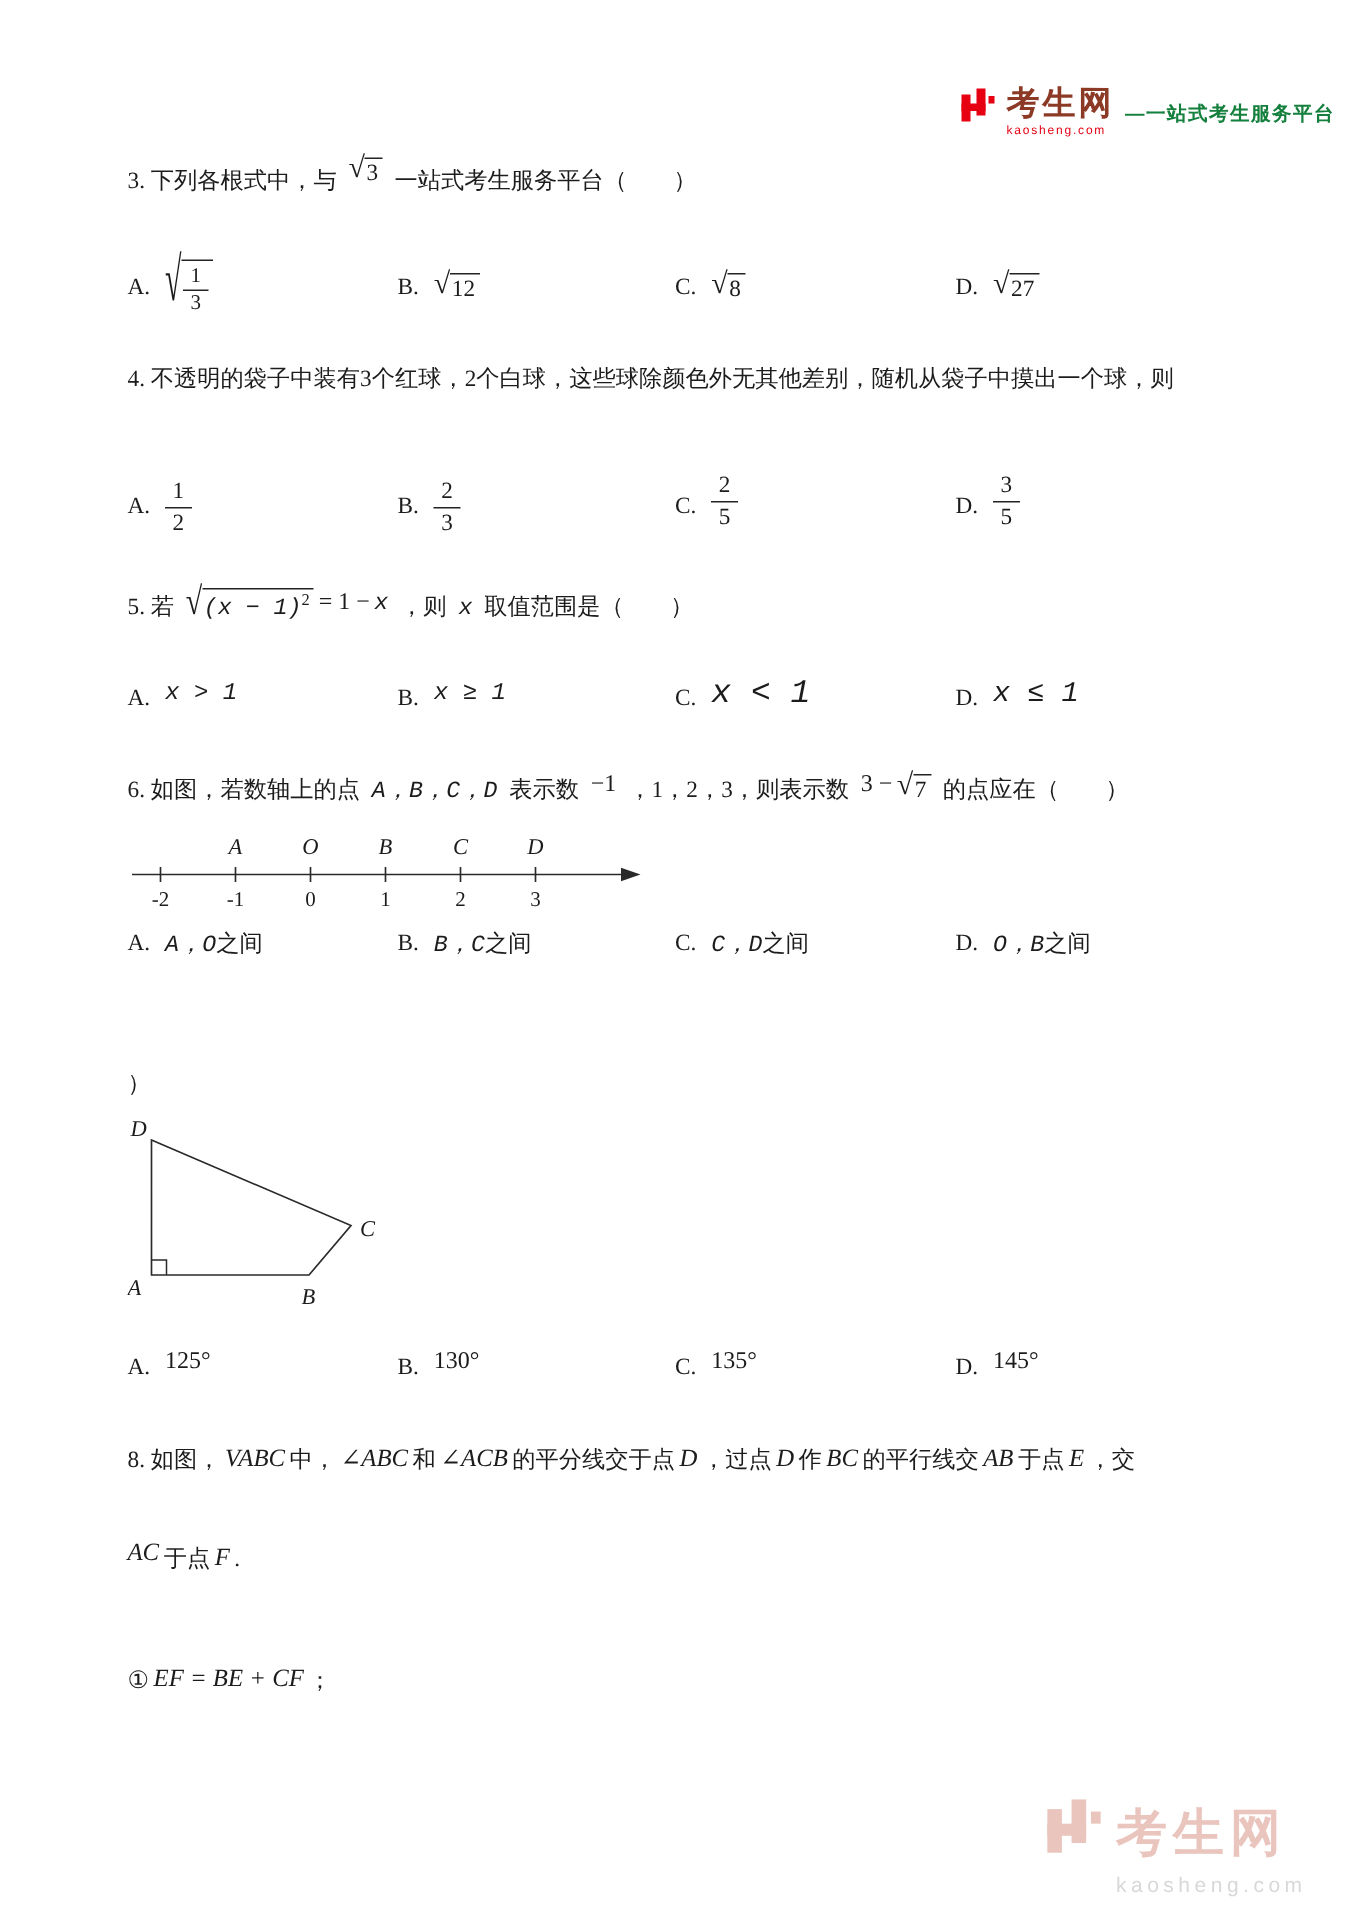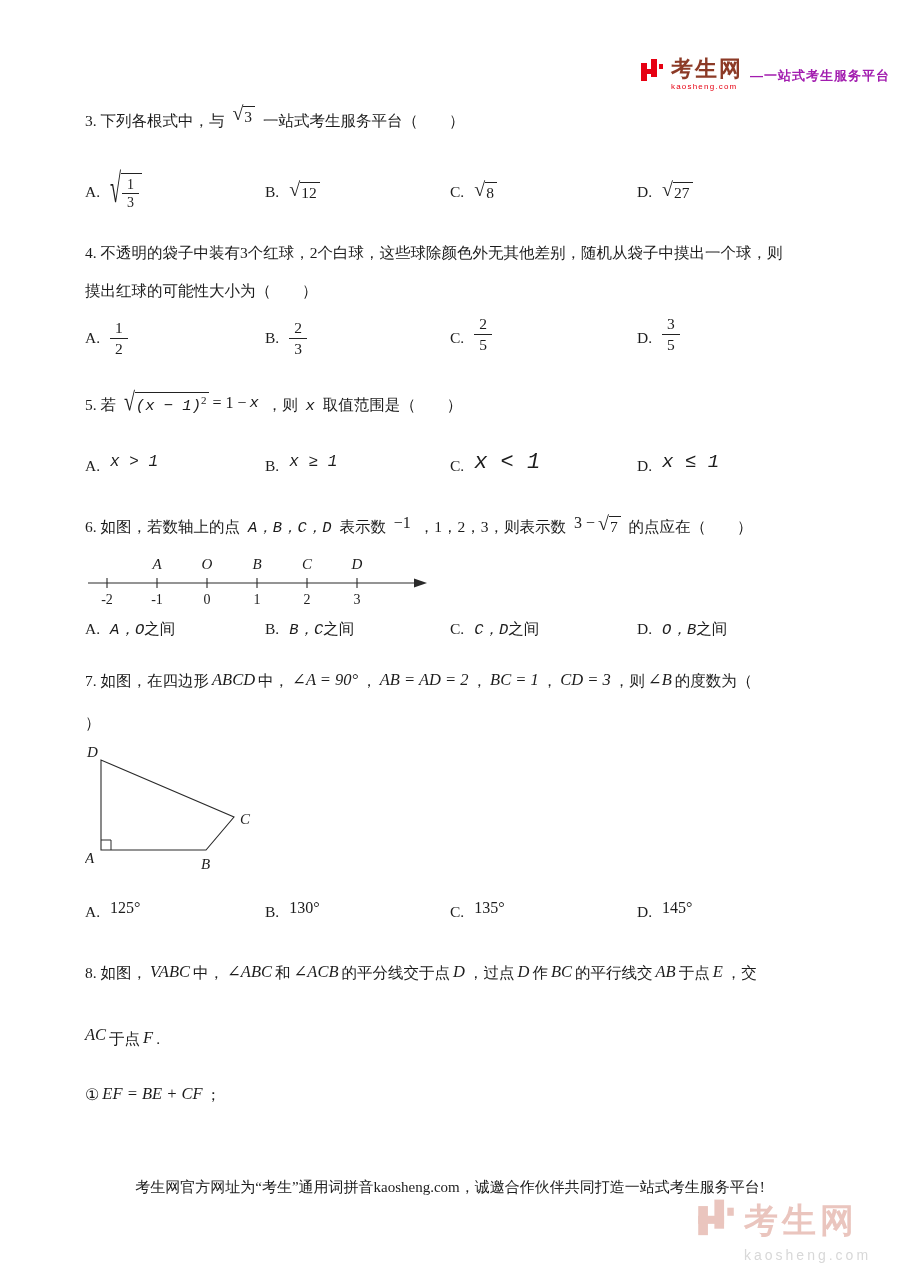--- a/index.html
+++ b/index.html
@@ -40,21 +40,21 @@
   .fig{position:absolute;}
   .fig .letter{font-family:"Liberation Serif","DejaVu Serif",serif;font-style:italic;font-size:15px;fill:#1c1c1c;}
   .fig .num{font-family:"Liberation Serif","DejaVu Serif",serif;font-size:14px;fill:#1c1c1c;}
   .stroke{stroke:#2a2a2a;stroke-width:1.1;}
 
   
   .brand{position:absolute;top:58px;left:640px;display:flex;align-items:flex-start;gap:7px;}
   .brand-col{display:flex;flex-direction:column;line-height:1;}
   .brand-name{font-family:"Liberation Sans","DejaVu Sans",sans-serif;font-weight:bold;font-size:22px;color:#8c3a26;letter-spacing:2px;}
   .brand-domain{font-family:"Liberation Sans","DejaVu Sans",sans-serif;font-size:8px;color:#e60012;letter-spacing:1.2px;margin-top:3px;}
-  .brand-tagline{font-family:"Liberation Sans","DejaVu Sans",sans-serif;font-size:13px;font-weight:bold;color:#a21caf;margin-top:9px;letter-spacing:1px;}
+  .brand-tagline{font-family:"Liberation Sans","DejaVu Sans",sans-serif;font-size:13px;font-weight:bold;color:#15803d;margin-top:9px;letter-spacing:1px;}
 
   
   .footer{position:absolute;top:1178px;left:0;width:900px;text-align:center;font-size:15px;color:#1c1c1c;}
 
   
   .wm{position:absolute;top:1198px;left:696px;display:flex;flex-direction:column;}
   .wm-top{display:flex;align-items:center;gap:8px;}
   .wm-name{font-family:"Liberation Sans","DejaVu Sans",sans-serif;font-weight:bold;font-size:34px;color:#eac5be;letter-spacing:4px;}
   .wm-domain{font-family:"Liberation Sans","DejaVu Sans",sans-serif;font-size:14px;color:#d8d8d8;letter-spacing:3px;margin-top:3px;margin-left:48px;}
 </style>
@@ -116,23 +116,20 @@
       <span class="lab">D.</span>
       <span class="sqrt">
           <span class="sign">√</span>
           <span class="rad">27</span>
         </span>
     </span>
   </div>
 
   <div class="line" style="top:240px">
     <span class="cn">4. 不透明的袋子中装有3个红球，2个白球，这些球除颜色外无其他差别，随机从袋子中摸出一个球，则</span>
-  </div>
-  <div class="line" style="top:278px">
-    <span class="cn">摸出红球的可能性大小为（　　）</span>
   </div>
   <div class="row" style="top:312px;height:52px">
     <span class="opt" style="left:85px">
       <span class="lab">A.</span>
       <span class="frac">
           <span class="num">1</span>
           <span class="den">2</span>
         </span>
     </span>
     <span class="opt" style="left:265px">
@@ -241,23 +238,20 @@
     <span class="opt" style="left:450px">
       <span class="lab">C.</span>
       <span><span class="math">C，D</span><span class="cn">之间</span></span>
     </span>
     <span class="opt" style="left:637px">
       <span class="lab">D.</span>
       <span><span class="math">O，B</span><span class="cn">之间</span></span>
     </span>
   </div>
 
-  <div class="line" style="top:668px">
-    <span class="cn">7. 如图，在四边形</span><span class="mseg">ABCD</span><span class="cn">中，</span><span class="mseg">∠A = 90°</span><span class="cn">，</span><span class="mseg">AB = AD = 2</span><span class="cn">，</span><span class="mseg">BC = 1</span><span class="cn">，</span><span class="mseg">CD = 3</span><span class="cn">，则</span><span class="mseg">∠B</span><span class="cn">的度数为（</span>
-  </div>
   <div class="line" style="top:710px">
     <span class="cn">）</span>
   </div>
 
   <svg class="fig" style="top:744px;left:85px" width="190" height="132" viewBox="0 0 190 132">
     <polygon points="16,16 16,106 121,106 149,73" fill="none" stroke="#2a2a2a" stroke-width="1.1"></polygon>
     <polyline points="16,96 26,96 26,106" fill="none" stroke="#2a2a2a" stroke-width="1"></polyline>
     <text class="letter" x="2" y="13">D</text>
     <text class="letter" x="0" y="119">A</text>
     <text class="letter" x="116" y="125">B</text>
@@ -282,25 +276,24 @@
       <span class="mathup raised-sm">145°</span>
     </span>
   </div>
 
   <div class="line" style="top:960px">
     <span class="cn">8. 如图，</span><span class="mseg" style="margin-right:0">V</span><span class="mseg" style="margin-left:0">ABC</span><span class="cn">中，</span><span class="mseg">∠ABC</span><span class="cn">和</span><span class="mseg">∠ACB</span><span class="cn">的平分线交于点</span><span class="mseg">D</span><span class="cn">，过点</span><span class="mseg">D</span><span class="cn">作</span><span class="mseg">BC</span><span class="cn">的平行线交</span><span class="mseg">AB</span><span class="cn">于点</span><span class="mseg">E</span><span class="cn">，交</span>
   </div>
   <div class="line" style="top:1026px">
     <span class="mseg raised-sm" style="margin-left:0">AC</span><span class="cn">于点</span><span class="mseg">F</span><span class="cn">.</span>
   </div>
-  <div class="line" style="top:1082px">
+  <div class="line" style="top:1107px">
     <span class="mathup">①</span><span class="mseg">EF = BE + CF</span><span class="cn">；</span>
   </div>
 
-  <div class="footer">考生网官方网址为“考生”通用词拼音kaosheng.com，诚邀合作伙伴共同打造一站式考生服务平台!</div>
 
   <div class="wm">
     <div class="wm-top">
       <span class="wm-mark">
         <svg width="40" height="42" viewBox="0 0 24 26" aria-hidden="true">
           <rect x="1" y="5" width="6" height="18" fill="#eac5be"></rect>
           <rect x="11" y="1" width="6" height="18" fill="#eac5be"></rect>
           <rect x="1" y="11" width="16" height="5" fill="#eac5be"></rect>
           <rect x="19" y="6" width="4" height="5" fill="#eac5be"></rect>
         </svg>

